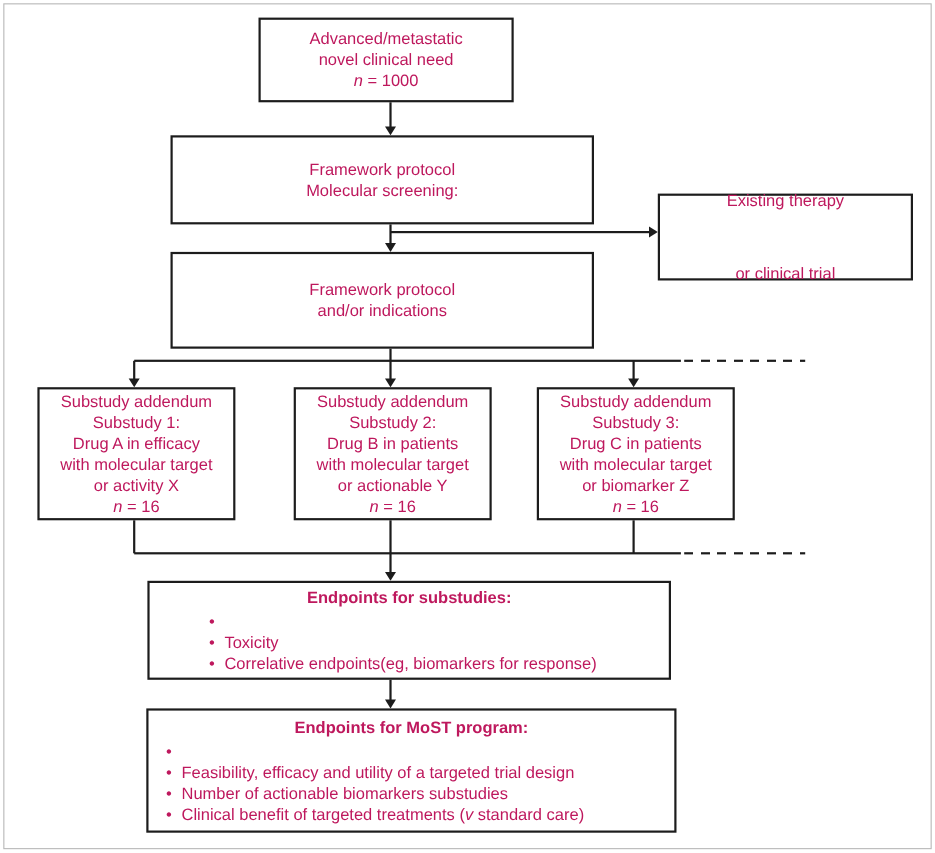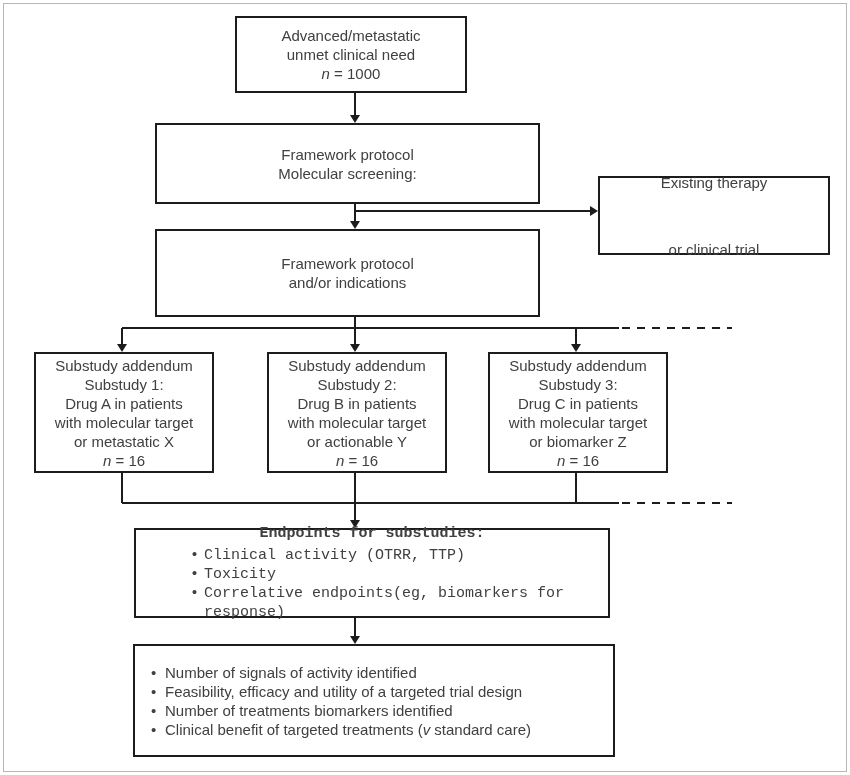--- a/index.html
+++ b/index.html
@@ -1,18 +1,18 @@
 <!DOCTYPE html>
 <html><head>
 <meta charset="utf-8">
 <style>
   html,body{margin:0;padding:0;background:#ffffff;}
   .canvas{
     position:relative;width:850px;height:775px;background:#ffffff;
-    font-family:"Liberation Sans",sans-serif;color:#404040;overflow:hidden;
+    font-family:"Liberation Sans",sans-serif;color:#be185d;overflow:hidden;
   }
   .frame{position:absolute;left:3px;top:3px;right:3px;bottom:3px;border:1px solid #b7b7b7;}
   .box{
     position:absolute;box-sizing:border-box;border:2px solid #1c1c1c;background:#fff;
     display:flex;flex-direction:column;align-items:center;justify-content:center;
     text-align:center;font-size:15px;line-height:19px;
   }
   .b{font-weight:normal;}
   .vline{position:absolute;width:1.5px;background:#1c1c1c;}
   .hline{position:absolute;height:1.5px;background:#1c1c1c;}
@@ -24,34 +24,34 @@
   .bullet-row{display:flex;line-height:19px;}
   .dot{width:14px;flex:0 0 14px;text-align:left;}
   
   #b-patient{left:235px;top:16px;width:232px;height:77px;}
   #b-screening{left:155px;top:123px;width:385px;height:81px;}
   #b-existing{left:598px;top:176px;width:232px;height:79px;gap:48px;}
   #b-targeted{left:155px;top:229px;width:385px;height:88px;}
   #b-sub1{left:34px;top:352px;width:180px;height:121px;}
   #b-sub2{left:267px;top:352px;width:180px;height:121px;}
   #b-sub3{left:488px;top:352px;width:180px;height:121px;}
-  #b-ep1{left:134px;top:528px;width:476px;height:90px;font-family:Liberation Mono, monospace;}
+  #b-ep1{left:134px;top:528px;width:476px;height:90px;}
   #b-ep2{left:133px;top:644px;width:482px;height:113px;}
   #b-ep1 .bullets{margin-left:54px;}
   #b-ep2 .bullets{margin-left:16px;}
 </style>
 </head>
 <body>
 
 <div class="canvas">
   <div class="frame"></div>
 
   <div class="box" id="b-patient">
     <div>Advanced/metastatic</div>
-    <div>unmet clinical need</div>
+    <div>novel clinical need</div>
     <div><i>n</i><span> = 1000</span></div>
   </div>
 
   <div class="vline" style="left:354px;top:93px;height:23px;"></div>
   <div class="arrow-down" style="left:350px;top:115px;"></div>
 
   <div class="box" id="b-screening">
     <div>Framework protocol</div>
     <div class="b">Molecular screening:</div>
   </div>
@@ -76,23 +76,23 @@
   <div class="dash" style="left:622px;top:327px;width:110px;"></div>
   <div class="vline" style="left:121px;top:328px;height:18px;"></div>
   <div class="vline" style="left:575px;top:328px;height:18px;"></div>
   <div class="arrow-down" style="left:117px;top:344px;"></div>
   <div class="arrow-down" style="left:350px;top:344px;"></div>
   <div class="arrow-down" style="left:571px;top:344px;"></div>
 
   <div class="box" id="b-sub1">
     <div class="b">Substudy addendum</div>
     <div>Substudy 1:</div>
-    <div>Drug A in patients</div>
+    <div>Drug A in efficacy</div>
     <div>with molecular target</div>
-    <div>or metastatic X</div>
+    <div>or activity X</div>
     <div><i>n</i><span> = 16</span></div>
   </div>
   <div class="box" id="b-sub2">
     <div class="b">Substudy addendum</div>
     <div>Substudy 2:</div>
     <div>Drug B in patients</div>
     <div>with molecular target</div>
     <div>or actionable Y</div>
     <div><i>n</i><span> = 16</span></div>
   </div>
@@ -110,49 +110,48 @@
   <div class="vline" style="left:354px;top:473px;height:48px;"></div>
   <div class="hline" style="left:122px;top:502px;width:497px;"></div>
   <div class="dash" style="left:622px;top:502px;width:110px;"></div>
   <div class="arrow-down" style="left:350px;top:520px;"></div>
 
   <div class="box" id="b-ep1">
     <div class="ep-title">Endpoints for substudies:</div>
     <div class="bullets">
       <div class="bullet-row">
           <span class="dot">•</span>
-          <span>Clinical activity (OTRR, TTP)</span>
         </div>
       <div class="bullet-row">
           <span class="dot">•</span>
           <span>Toxicity</span>
         </div>
       <div class="bullet-row">
           <span class="dot">•</span>
           <span>Correlative endpoints(eg, biomarkers for response)</span>
         </div>
     </div>
   </div>
 
   <div class="vline" style="left:354px;top:618px;height:19px;"></div>
   <div class="arrow-down" style="left:350px;top:636px;"></div>
 
   <div class="box" id="b-ep2">
+    <div class="ep-title">Endpoints for MoST program:</div>
     <div class="bullets">
       <div class="bullet-row">
           <span class="dot">•</span>
-          <span>Number of signals of activity identified</span>
         </div>
       <div class="bullet-row">
           <span class="dot">•</span>
           <span>Feasibility, efficacy and utility of a targeted trial design</span>
         </div>
       <div class="bullet-row">
           <span class="dot">•</span>
-          <span>Number of treatments biomarkers identified</span>
+          <span>Number of actionable biomarkers substudies</span>
         </div>
       <div class="bullet-row">
           <span class="dot">•</span>
           <span><span>Clinical benefit of targeted treatments (</span><i>v</i><span> standard care)</span></span>
         </div>
     </div>
   </div>
 </div>
 
 </body></html>

